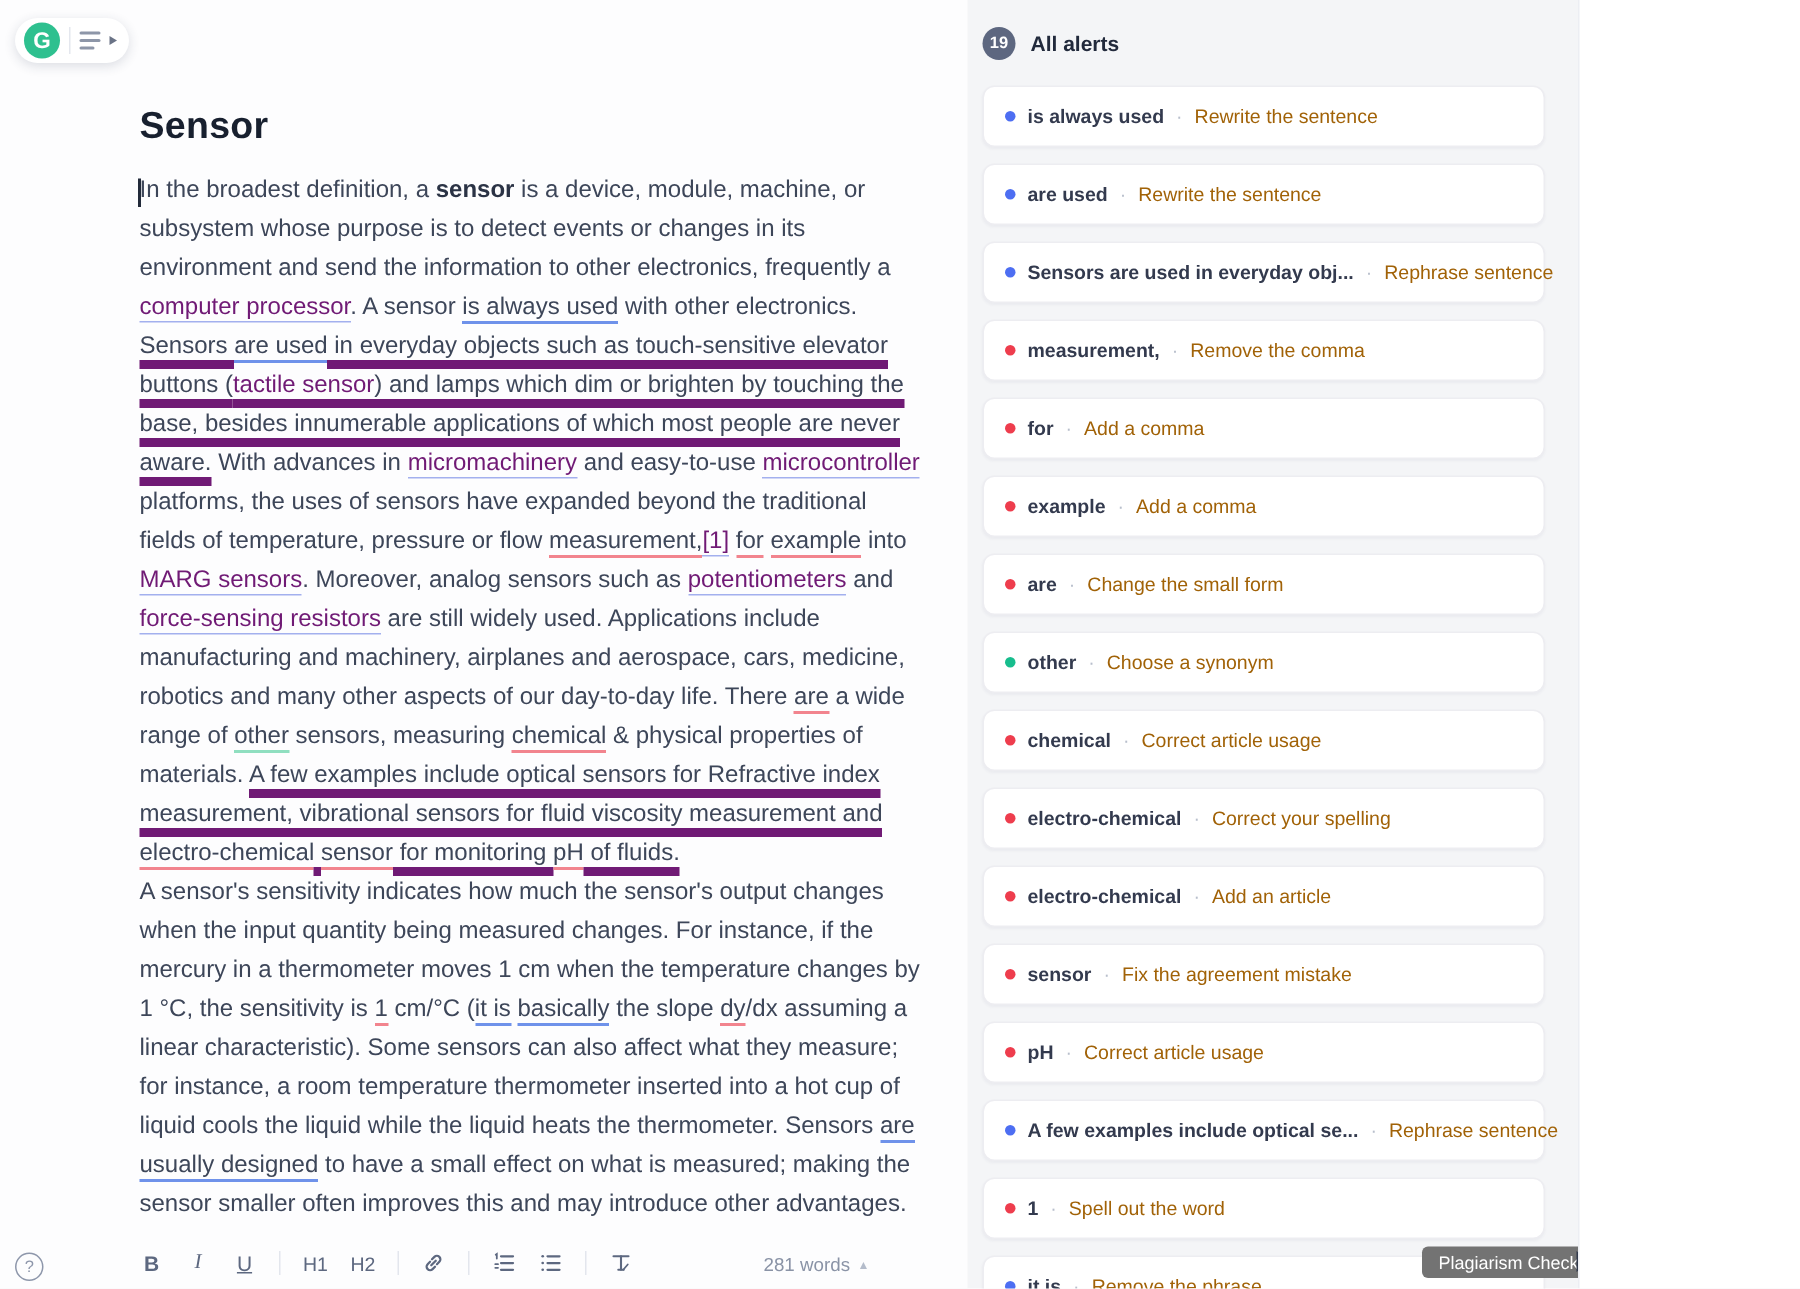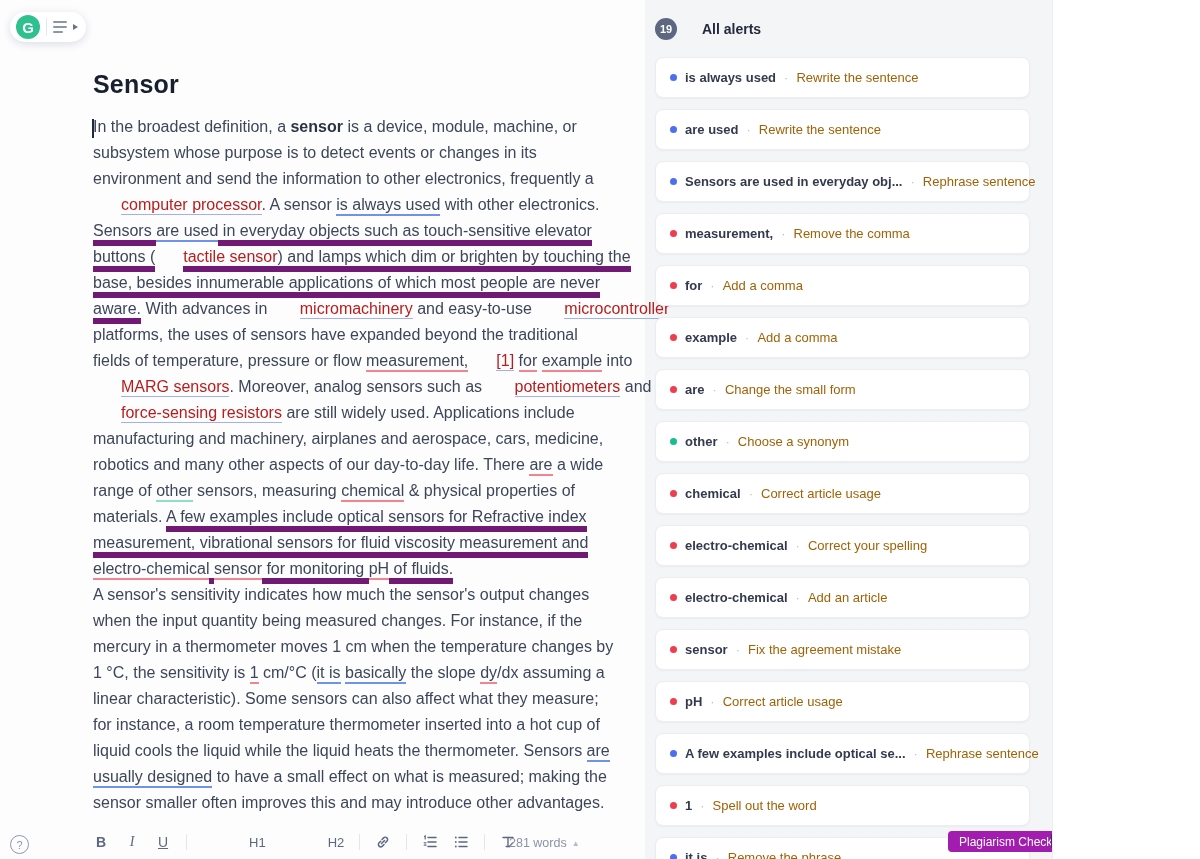--- a/index.html
+++ b/index.html
@@ -15,53 +15,53 @@
   .burger{display:flex;flex-direction:column;gap:3px;}
   .burger i{display:block;width:14px;height:2px;background:#8d96a8;border-radius:1px;}
   .burger i:nth-child(3){width:10px;}
   .pill-caret{width:0;height:0;border-top:3.5px solid transparent;border-bottom:3.5px solid transparent;
               border-left:5px solid #6a7386;}
   .doc-title{position:absolute;left:93px;top:70px;font-size:25px;font-weight:700;color:#18202f;letter-spacing:.2px;}
   .doc-lines{position:absolute;left:93px;top:114px;width:530px;}
   .line{white-space:pre;height:26px;line-height:26px;font-size:16px;color:#3d4659;}
   .t{}
   .b{font-weight:700;color:#2b3345;}
-  .lk{color:#b91c1c;border-bottom:1.5px solid #a3b0ee;padding-bottom:1px;margin-left:28px;}
+  .lk{color:#701a75;border-bottom:1.5px solid #a3b0ee;padding-bottom:1px;}
   .ru{border-bottom:2px solid #f2848e;padding-bottom:1px;}
   .bu{border-bottom:2px solid #6f92ea;padding-bottom:1px;}
   .su{border-bottom:6px solid #701a75;padding-bottom:1px;}
   .gu{border-bottom:2px solid #90dfc0;padding-bottom:1px;}
   .caret-bar{position:absolute;left:92px;top:119px;width:1.5px;height:19px;background:#222a3a;}
   
   .fmt-bar{position:absolute;left:93px;top:832px;display:flex;align-items:center;gap:15px;color:#5d6880;}
   .fmt-btn{font-size:14px;color:#5d6880;display:flex;align-items:center;justify-content:center;min-width:16px;height:20px;}
   .fmt-b{font-weight:700;}
   .fmt-i{font-style:italic;font-family:"Liberation Serif",serif;}
   .fmt-u{text-decoration:underline;}
-  .fmt-h{font-size:13px;margin-left:47px;}
+  .fmt-h{font-size:13px;}
   .bar-div{width:1px;height:16px;background:#e3e6ed;}
   .words{position:absolute;left:509px;top:836px;font-size:12.5px;color:#8a93a6;display:flex;align-items:center;gap:5px;}
   .words .caret-up{font-size:8px;color:#b4bccb;}
   .help-circle{position:absolute;left:10px;top:835px;width:17px;height:17px;border-radius:50%;
                border:1.4px solid #8e97ab;color:#8e97ab;font-size:11px;display:flex;align-items:center;justify-content:center;}
   
-  .alerts-head{position:absolute;left:655px;top:18px;display:flex;align-items:center;gap:25px;}
+  .alerts-head{position:absolute;left:655px;top:18px;display:flex;align-items:center;gap:10px;}
   .count-badge{width:22px;height:22px;border-radius:50%;background:#5d6780;color:#fff;font-size:11px;font-weight:700;
                display:flex;align-items:center;justify-content:center;}
   .alerts-title{font-size:14px;font-weight:700;color:#222a3c;}
   .cards{position:absolute;left:655px;top:57px;width:375px;display:flex;flex-direction:column;gap:11px;}
   .card{height:41px;background:#fff;border:1px solid #ededf1;border-radius:8px;box-shadow:0 1px 2px rgba(50,60,90,.05);
         display:flex;align-items:center;padding:0 14px;gap:8px;box-sizing:border-box;}
   .dot{width:7px;height:7px;border-radius:50%;flex:0 0 auto;}
   .dot-blue{background:#4d6ef2;} .dot-red{background:#ee3d4d;} .dot-green{background:#17bd8d;}
   .card-text{font-size:13px;font-weight:700;color:#333a4e;white-space:nowrap;}
   .card-sep{color:#b8bfcc;font-size:13px;}
   .card-sug{font-size:13px;color:#a16207;white-space:nowrap;}
   
-  .tooltip{position:absolute;left:948px;top:831px;height:21px;background:#a21caf;color:#fff;border-radius:4px;
+  .tooltip{position:absolute;left:948px;top:831px;height:21px;background:#737373;color:#fff;border-radius:4px;
            font-size:12px;display:flex;align-items:center;padding:0 11px;}
   .tooltip-arrow{position:absolute;left:1051px;top:834px;width:0;height:0;border-top:7px solid transparent;
                  border-bottom:7px solid transparent;border-left:9px solid #323a4d;}
   .red-arrow-shaft{position:absolute;left:1098px;top:592px;width:9px;height:166px;background:#ea3d23;}
   .red-arrow-head{position:absolute;left:1085px;top:756px;width:0;height:0;
                   border-left:17.5px solid transparent;border-right:17.5px solid transparent;border-top:61px solid #ea3d23;}
   
   .sidebar{position:absolute;left:1052px;top:0;width:148px;height:859px;background:#fff;border-left:1px solid #eceef3;}
   svg.ic{display:block;}
 </style>

